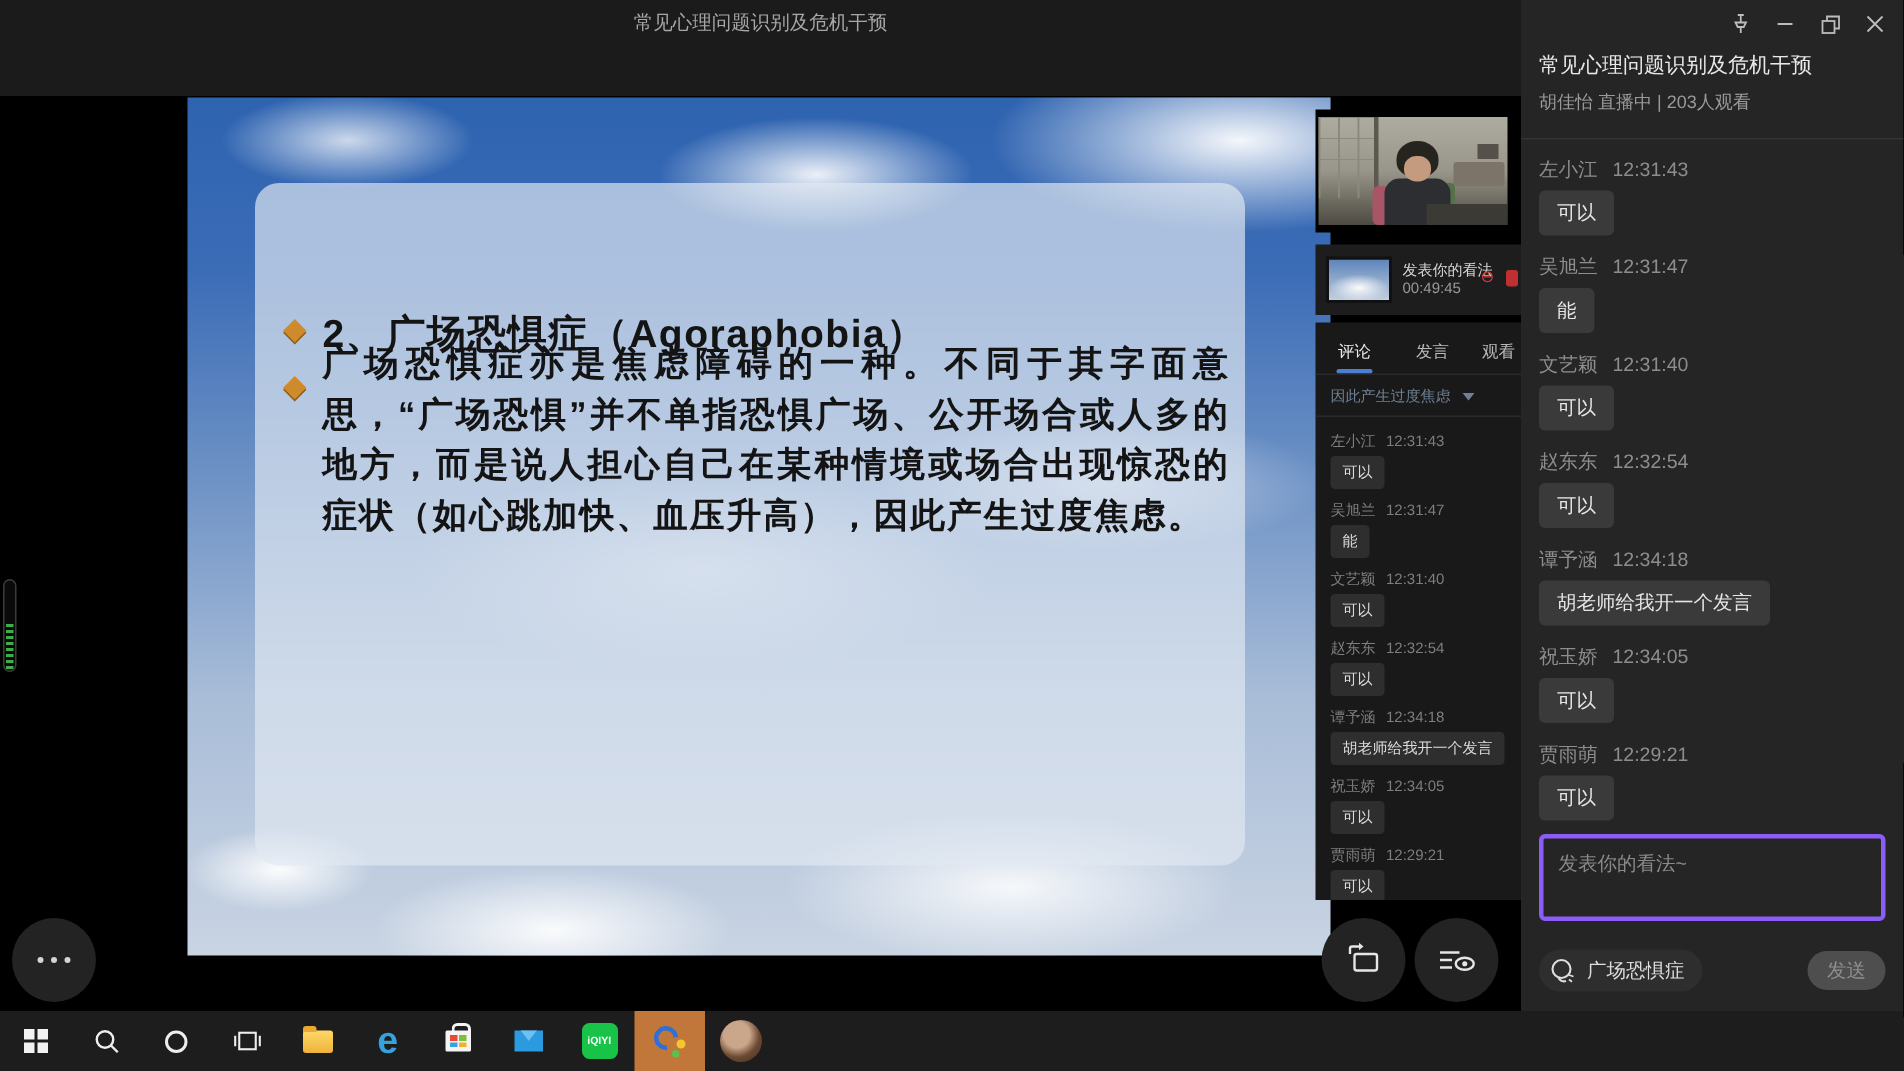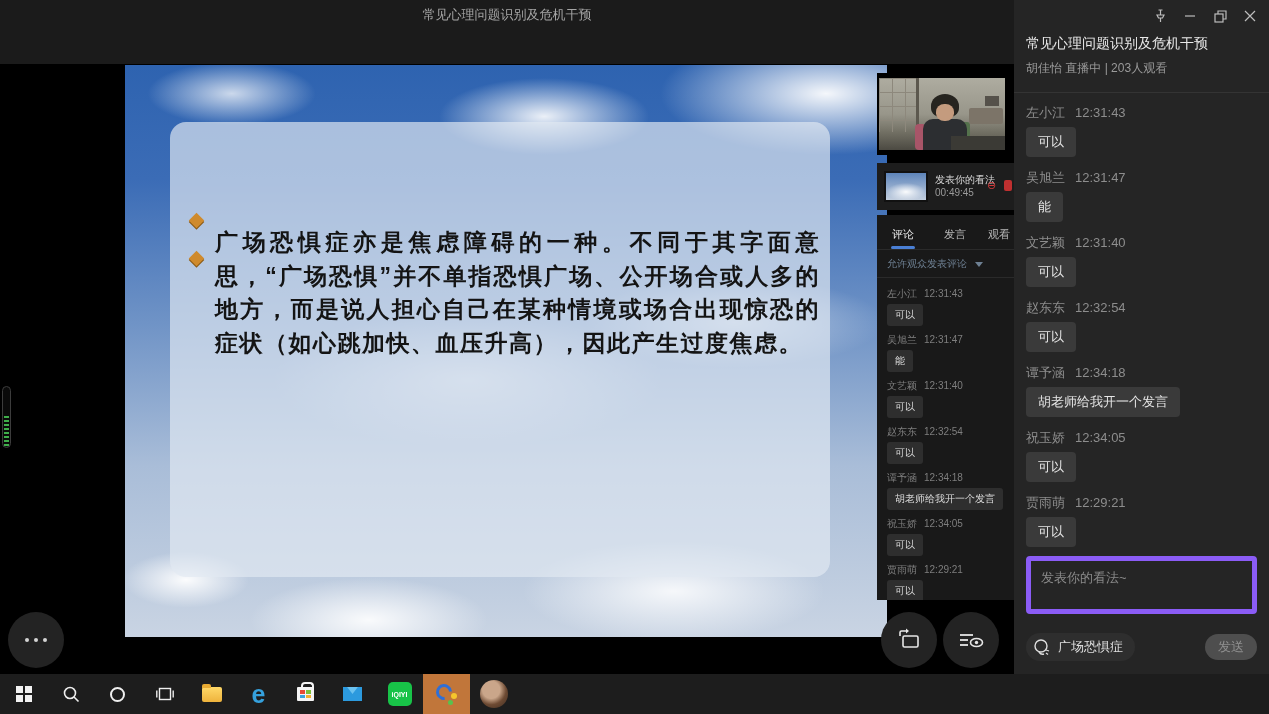--- a/index.html
+++ b/index.html
@@ -112,21 +112,21 @@
   .sb-title { position:absolute; left:12px; top:35px; color:#e9e9e9; font-size:14px; }
   .sb-sub { position:absolute; left:12px; top:60px; color:#9a9a9a; font-size:12px; }
   .sb-div { position:absolute; left:0; top:92px; width:255px; height:1px; background:#343434; }
   .sb-msgs { position:absolute; left:12px; top:104px; width:232px; height:448px; overflow:hidden; }
   .msg { margin-bottom:12px; }
   .msg-head { font-size:13px; color:#8d8d8d; margin-bottom:5px; }
   .msg-head .t { margin-left:10px; }
   .msg-bubble { display:inline-block; background:#3a3a3a; color:#e6e6e6; font-size:13px;
     padding:6px 12px; border-radius:4px; max-width:220px; }
   .sb-input { position:absolute; left:12px; top:556px; width:231px; height:58px; background:transparent;
-    border:5px solid #8b5cf6; border-radius:4px; color:#ddd; font-size:13px; padding:8px 10px;
+    border:3px solid #8b5cf6; border-radius:4px; color:#ddd; font-size:13px; padding:8px 10px;
     resize:none; font-family:inherit; outline:none; }
   .sb-input::placeholder { color:#8a8a8a; }
   .speak-btn { position:absolute; left:12px; top:633px; height:28px; display:flex; align-items:center;
     gap:6px; background:#2e2e2e; border:none; border-radius:15px; padding:0 12px 0 6px;
     color:#dedede; font-size:13px; cursor:pointer; }
   .send-btn { position:absolute; right:12px; top:634px; width:52px; height:26px; background:#4e4e4e;
     border:none; border-radius:13px; color:#8f8f8f; font-size:13px; cursor:pointer; }
 
   
   .taskbar { position:absolute; left:0; top:674px; width:1269px; height:40px; background:#1d1d1d; }
@@ -166,20 +166,21 @@
 
 <div class="screen">
 
   <div class="topbar">
     <div class="topbar-title">常见心理问题识别及危机干预</div>
   </div>
 
   <div class="slide">
     <div class="slide-panel"></div>
     <div class="bullet b1"></div>
+    <div class="slide-heading">2、广场恐惧症（Agoraphobia）</div>
     <div class="bullet b2"></div>
     <div class="slide-paragraph">广场恐惧症亦是焦虑障碍的一种。不同于其字面意思，“广场恐惧”并不单指恐惧广场、公开场合或人多的地方，而是说人担心自己在某种情境或场合出现惊恐的症状（如心跳加快、血压升高），因此产生过度焦虑。</div>
   </div>
 
   <div class="audio-meter">
     <div class="meter-fill"></div>
   </div>
 
   <button class="circle-btn more-btn">
     <span class="dots">
@@ -228,21 +229,21 @@
   </div>
 
   <div class="panel">
     <div class="panel-tabs">
       <div class="panel-tab active">评论</div>
       <div class="panel-tab">发言</div>
       <div class="panel-tab">观看 · 2</div>
     </div>
     <div class="panel-div1"></div>
     <div class="panel-allow">
-      <span>允许观众发表评论</span>
+      <span>因此产生过度焦虑</span>
       <span class="caret"></span>
     </div>
     <div class="panel-div2"></div>
     <div class="panel-msgs">
       <div class="mini-msg">
         <div class="mini-head"><span>左小江</span><span class="t">12:31:43</span></div>
         <div class="mini-bubble">可以</div>
       </div>
       <div class="mini-msg">
         <div class="mini-head"><span>吴旭兰</span><span class="t">12:31:47</span></div>

